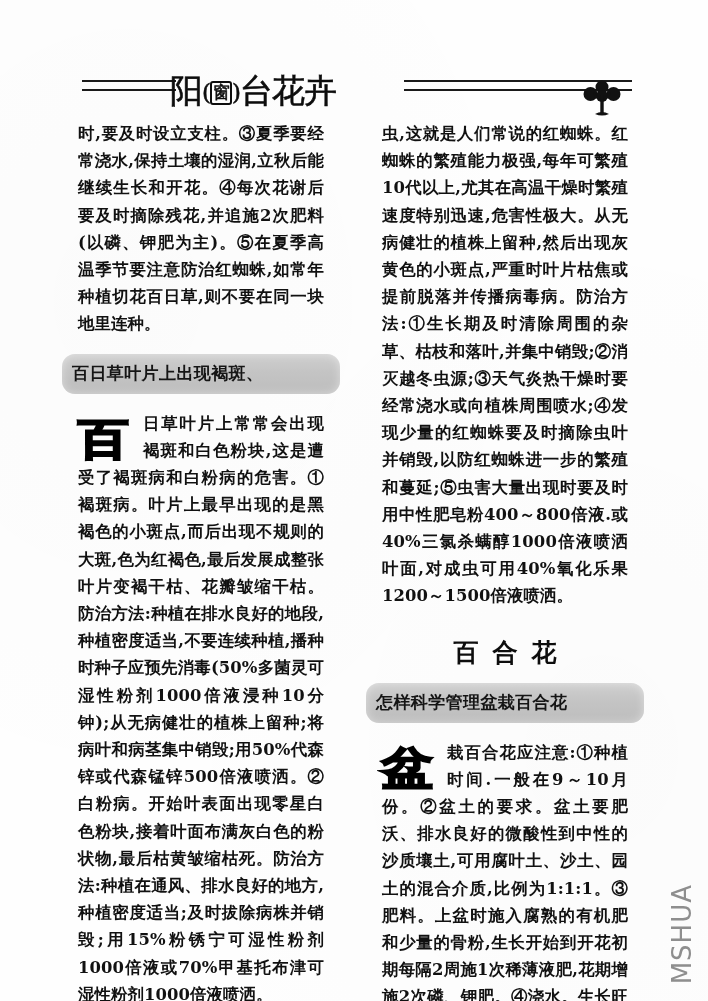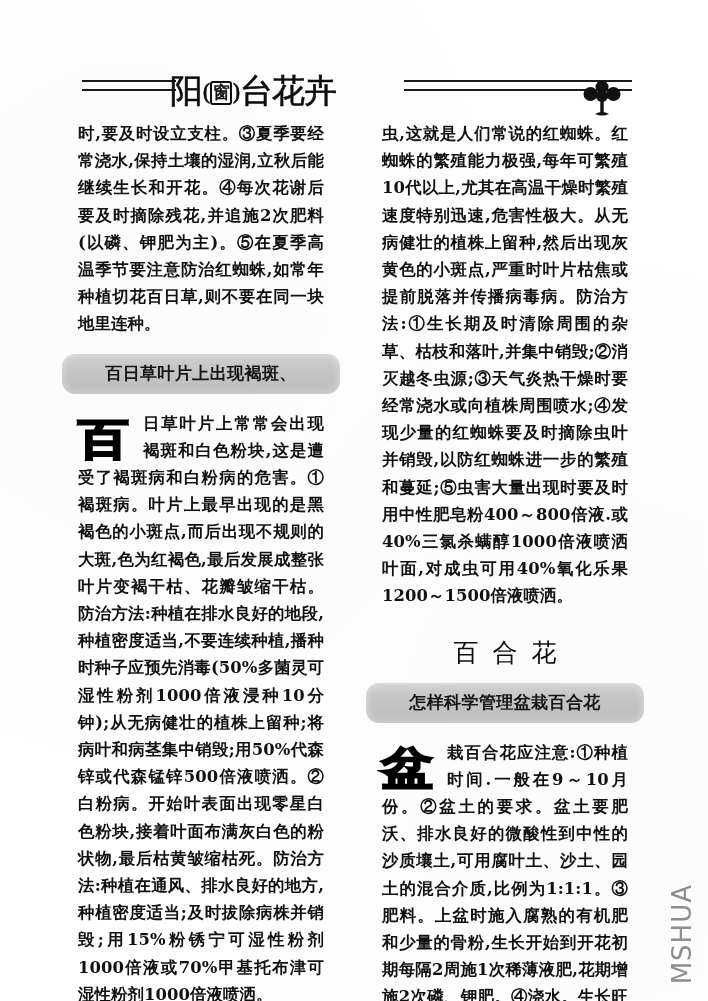--- a/index.html
+++ b/index.html
@@ -98,21 +98,21 @@
     font-weight: 600;
     text-align-last: left;
   }
 
   
   .banner {
     margin: 14px 0 8px 0;
     background: linear-gradient(180deg, #cfcfcf 0%, #c4c4c4 45%, #bdbdbd 100%);
     border-radius: 13px;
     padding: 7px 10px 8px 10px;
-    text-align: center;
+    text-align: left;
     box-shadow: inset 0 0 10px rgba(255,255,255,0.45);
   }
   .banner-text {
     display: block;
     font-family: "DejaVu Sans", "Liberation Sans", sans-serif;
     font-size: 17px;
     font-weight: 700;
     color: #151515;
     line-height: 25px;
     letter-spacing: 0.4px;
@@ -136,21 +136,21 @@
     transform: scaleX(1.18);
     transform-origin: left center;
   }
 
   
   .section-title {
     margin: 26px 0 4px 0;
     text-align: center;
     font-family: "DejaVu Serif", "Liberation Serif", serif;
     font-size: 25px;
-    font-weight: 400;
+    font-weight: 700;
     color: #0d0d0d;
     letter-spacing: 14px;
     text-indent: 14px;
   }
 
   
   .watermark {
     position: absolute;
     right: 4px;
     bottom: 8px;

